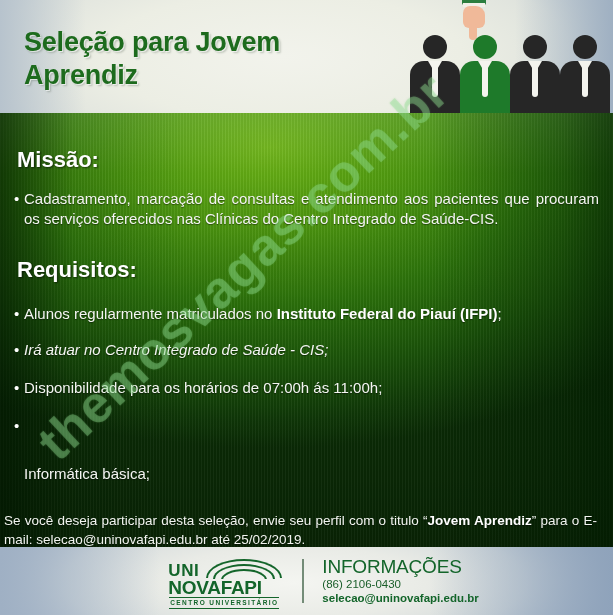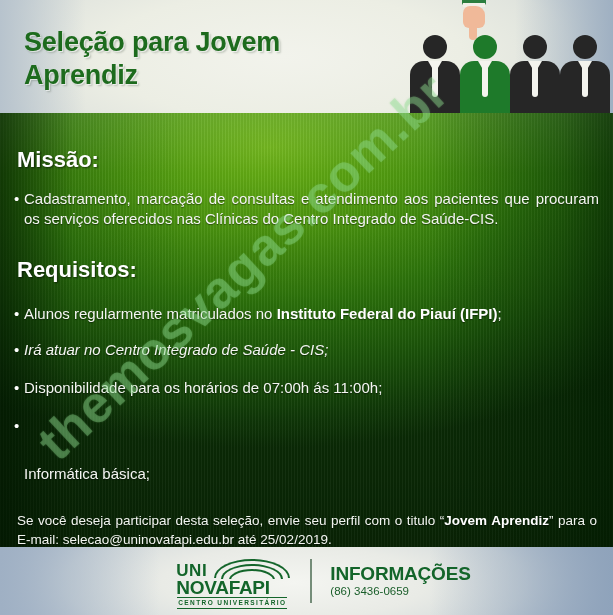--- a/index.html
+++ b/index.html
@@ -70,21 +70,21 @@
     font-size:15px;line-height:20px;color:#ffffff;box-sizing:border-box;
   }
   .bullet-text{
     flex:1 1 auto;font-size:15px;line-height:20px;color:#f4f6f2;
     text-align:justify;padding-right:14px;
     text-shadow:0 1px 1px rgba(0,0,0,.45);
   }
   .bullet-text b{font-weight:bold;color:#ffffff;margin-top:28px;}
   .closing{
     font-size:13.5px;line-height:19px;color:#f2f5f0;text-align:justify;
-    padding:0 16px 0 17px;text-shadow:0 1px 1px rgba(0,0,0,.45);
+    padding:0 16px 0 4px;text-shadow:0 1px 1px rgba(0,0,0,.45);
   }
   .closing b{font-weight:bold;color:#ffffff;}
 
   
   .footer{
     position:absolute;left:0;top:547px;width:613px;height:68px;overflow:hidden;
     background:
       radial-gradient(ellipse 330px 90px at 48% 52%, #f4f5f1 0%, #e9ebe6 40%, #d5dbdc 70%, #b6c2cf 92%, #a3b3c6 100%);
   }
   .footer:after{
@@ -102,21 +102,21 @@
   .logo .arcs i:nth-child(3){left:15px;top:10px;width:42px;height:9px;}
   .logo .nova{position:absolute;left:2px;top:19px;font-size:19px;font-weight:bold;color:#13652a;letter-spacing:-.3px;}
   .logo .centro{
     position:absolute;left:3px;top:39px;width:110px;
     border-top:1px solid #13652a;border-bottom:1px solid #13652a;
     font-size:6.5px;font-weight:bold;color:#13652a;letter-spacing:1.4px;
     text-align:center;line-height:8px;padding:1px 0;box-sizing:border-box;
   }
   .divider{width:2px;height:44px;background:#4b6b52;margin:0 12px;opacity:.75;}
   .info{position:relative;}
-  .info .inf-title{font-size:19px;font-weight:bold;color:#13652a;letter-spacing:-.2px;line-height:20px;}
+  .info .inf-title{font-size:19px;font-weight:normal;color:#13652a;letter-spacing:-.2px;line-height:20px;}
   .info .inf-phone{font-size:11.5px;color:#1a5e2a;line-height:14px;}
   .info .inf-mail{font-size:11.5px;font-weight:bold;color:#13652a;line-height:14px;}
 
   
   .watermark{
     position:absolute;left:0;top:0;width:613px;height:615px;z-index:9;
     pointer-events:none;overflow:hidden;
   }
   .watermark span{
     position:absolute;left:46px;top:420px;
@@ -228,21 +228,22 @@
             <i></i>
           </div>
         <div class="nova">NOVAFAPI</div>
         <div class="centro">CENTRO UNIVERSITÁRIO</div>
       </div>
 
       <div class="divider"></div>
 
       <div class="info">
         <div class="inf-title">INFORMAÇÕES</div>
-        <div class="inf-phone">(86) 3436-0659</div>
+        <div class="inf-phone">(86) 2106-0430</div>
+        <div class="inf-mail">selecao@uninovafapi.edu.br</div>
       </div>
 
     </div>
   </div>
 
   <div class="watermark">
     <span>themosvagas.com.br</span>
   </div>
 
 </div>

